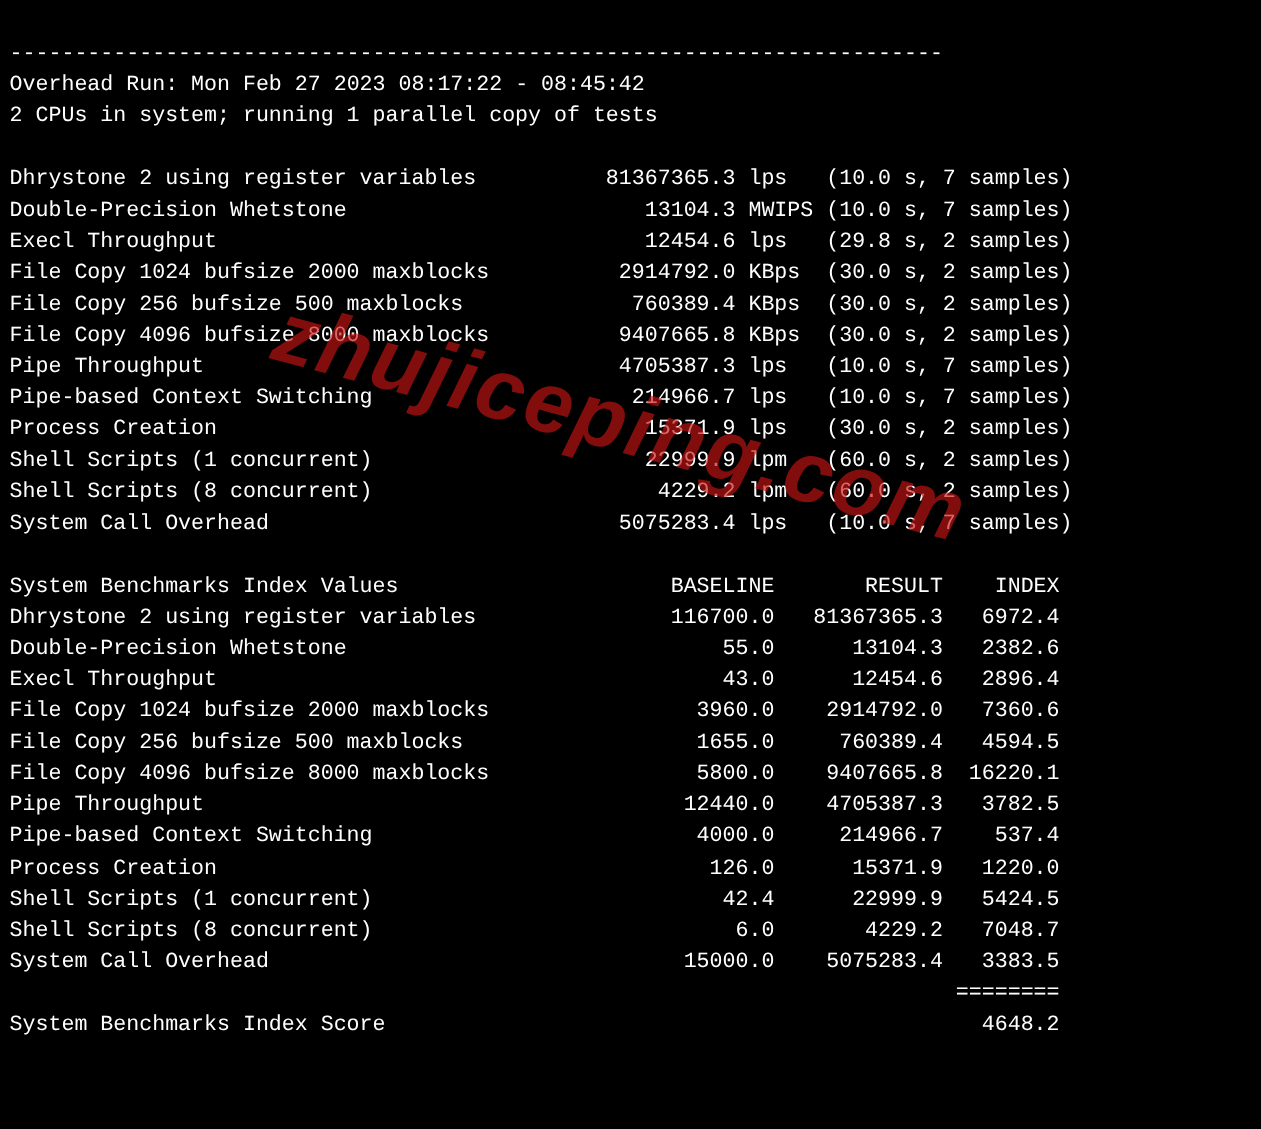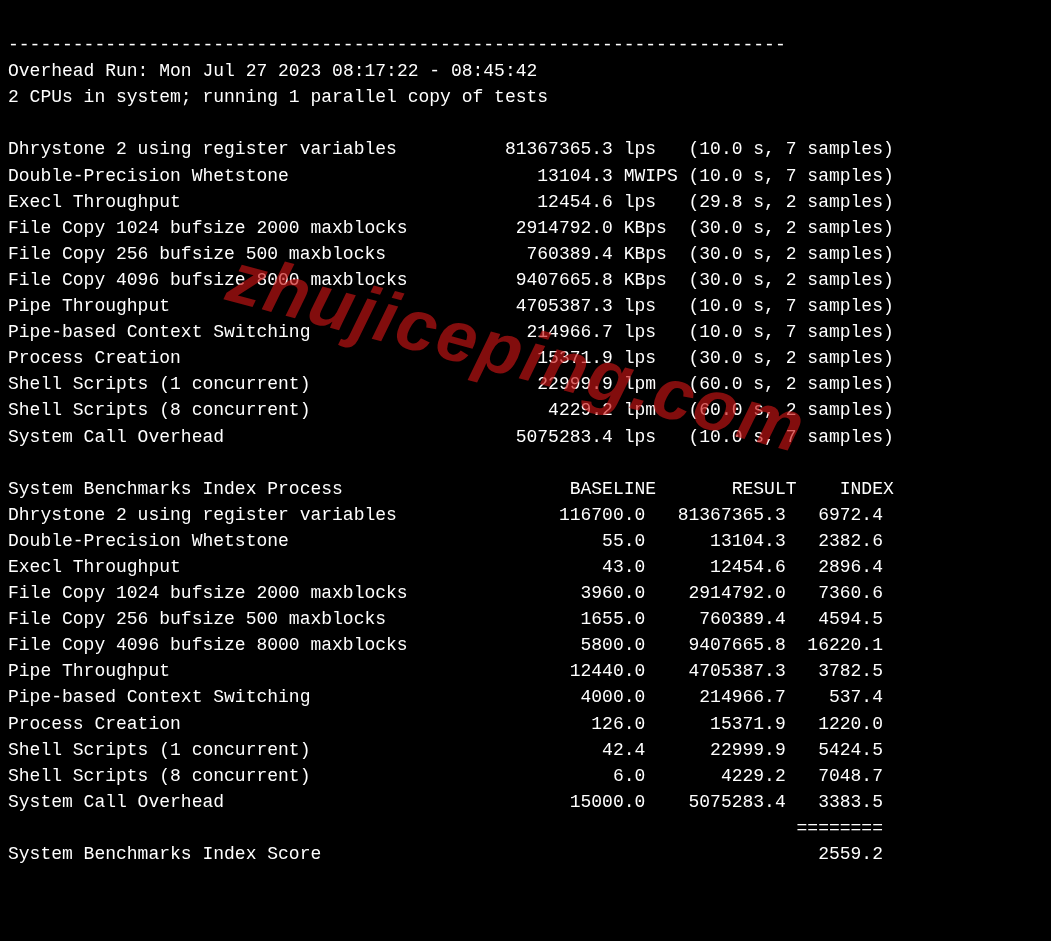--- a/index.html
+++ b/index.html
@@ -30,45 +30,45 @@
     pointer-events: none;
     user-select: none;
     letter-spacing: 2px;
   }
 </style>
 </head>
 <body>
 
 <div class="terminal">
 <span>------------------------------------------------------------------------</span>
-<span><span>Overhead Run:</span> <span>Mon Jul 27 2023 08:17:22 - 08:45:42</span></span>
+<span><span>Overhead Run:</span> <span>Mon Feb 27 2023 08:17:22 - 08:45:42</span></span>
 <span>2 CPUs in system; running 1 parallel copy of tests</span>
 
 <span id="tests-block">Dhrystone 2 using register variables          81367365.3 lps   (10.0 s, 7 samples)
 Double-Precision Whetstone                       13104.3 MWIPS (10.0 s, 7 samples)
 Execl Throughput                                 12454.6 lps   (29.8 s, 2 samples)
 File Copy 1024 bufsize 2000 maxblocks          2914792.0 KBps  (30.0 s, 2 samples)
 File Copy 256 bufsize 500 maxblocks             760389.4 KBps  (30.0 s, 2 samples)
 File Copy 4096 bufsize 8000 maxblocks          9407665.8 KBps  (30.0 s, 2 samples)
 Pipe Throughput                                4705387.3 lps   (10.0 s, 7 samples)
 Pipe-based Context Switching                    214966.7 lps   (10.0 s, 7 samples)
 Process Creation                                 15371.9 lps   (30.0 s, 2 samples)
 Shell Scripts (1 concurrent)                     22999.9 lpm   (60.0 s, 2 samples)
 Shell Scripts (8 concurrent)                      4229.2 lpm   (60.0 s, 2 samples)
 System Call Overhead                           5075283.4 lps   (10.0 s, 7 samples)</span>
 
-<span id="index-header-line">System Benchmarks Index Process                     BASELINE       RESULT    INDEX</span>
+<span id="index-header-line">System Benchmarks Index Values                     BASELINE       RESULT    INDEX</span>
 <span id="index-block">Dhrystone 2 using register variables               116700.0   81367365.3   6972.4
 Double-Precision Whetstone                             55.0      13104.3   2382.6
 Execl Throughput                                       43.0      12454.6   2896.4
 File Copy 1024 bufsize 2000 maxblocks                3960.0    2914792.0   7360.6
 File Copy 256 bufsize 500 maxblocks                  1655.0     760389.4   4594.5
 File Copy 4096 bufsize 8000 maxblocks                5800.0    9407665.8  16220.1
 Pipe Throughput                                     12440.0    4705387.3   3782.5
 Pipe-based Context Switching                         4000.0     214966.7    537.4
 Process Creation                                      126.0      15371.9   1220.0
 Shell Scripts (1 concurrent)                           42.4      22999.9   5424.5
 Shell Scripts (8 concurrent)                            6.0       4229.2   7048.7
 System Call Overhead                                15000.0    5075283.4   3383.5</span>
 <span id="score-sep-line">                                                                         ========</span>
-<span id="score-line">System Benchmarks Index Score                                              2559.2</span>
+<span id="score-line">System Benchmarks Index Score                                              4648.2</span>
 <div class="watermark">zhujiceping.com</div>
 </div>
 
 </body></html>

